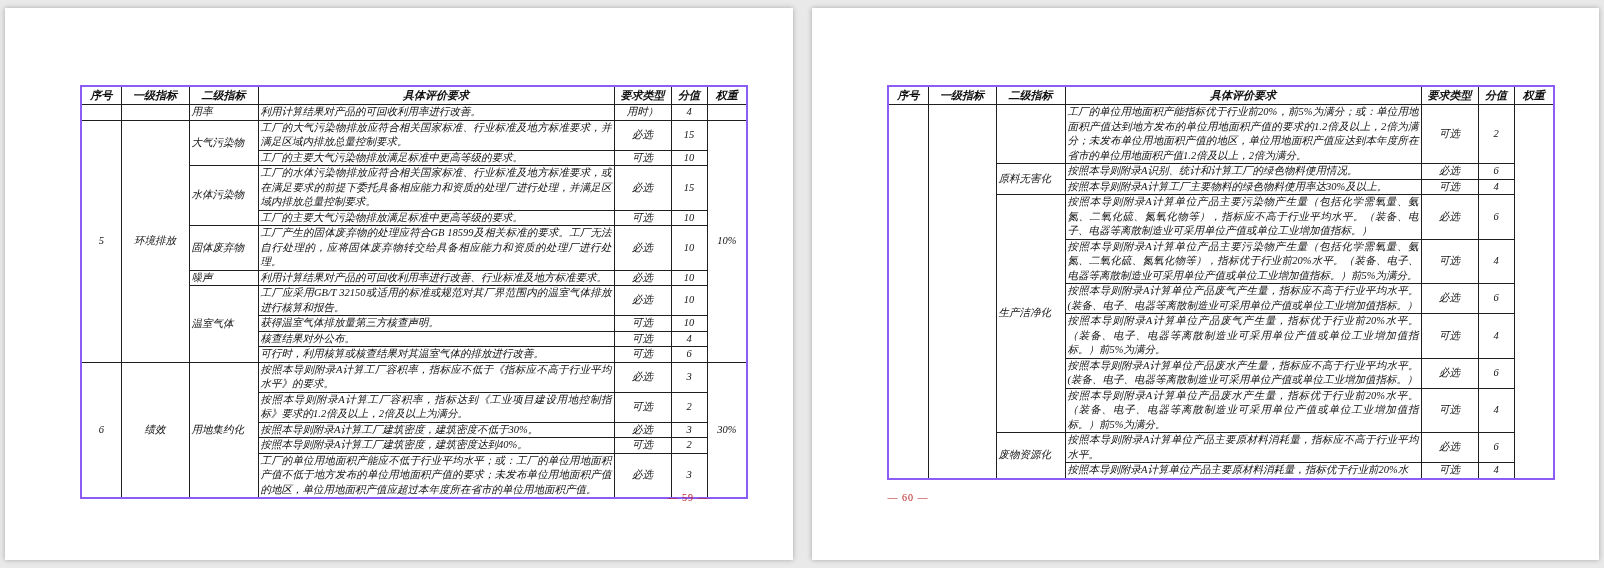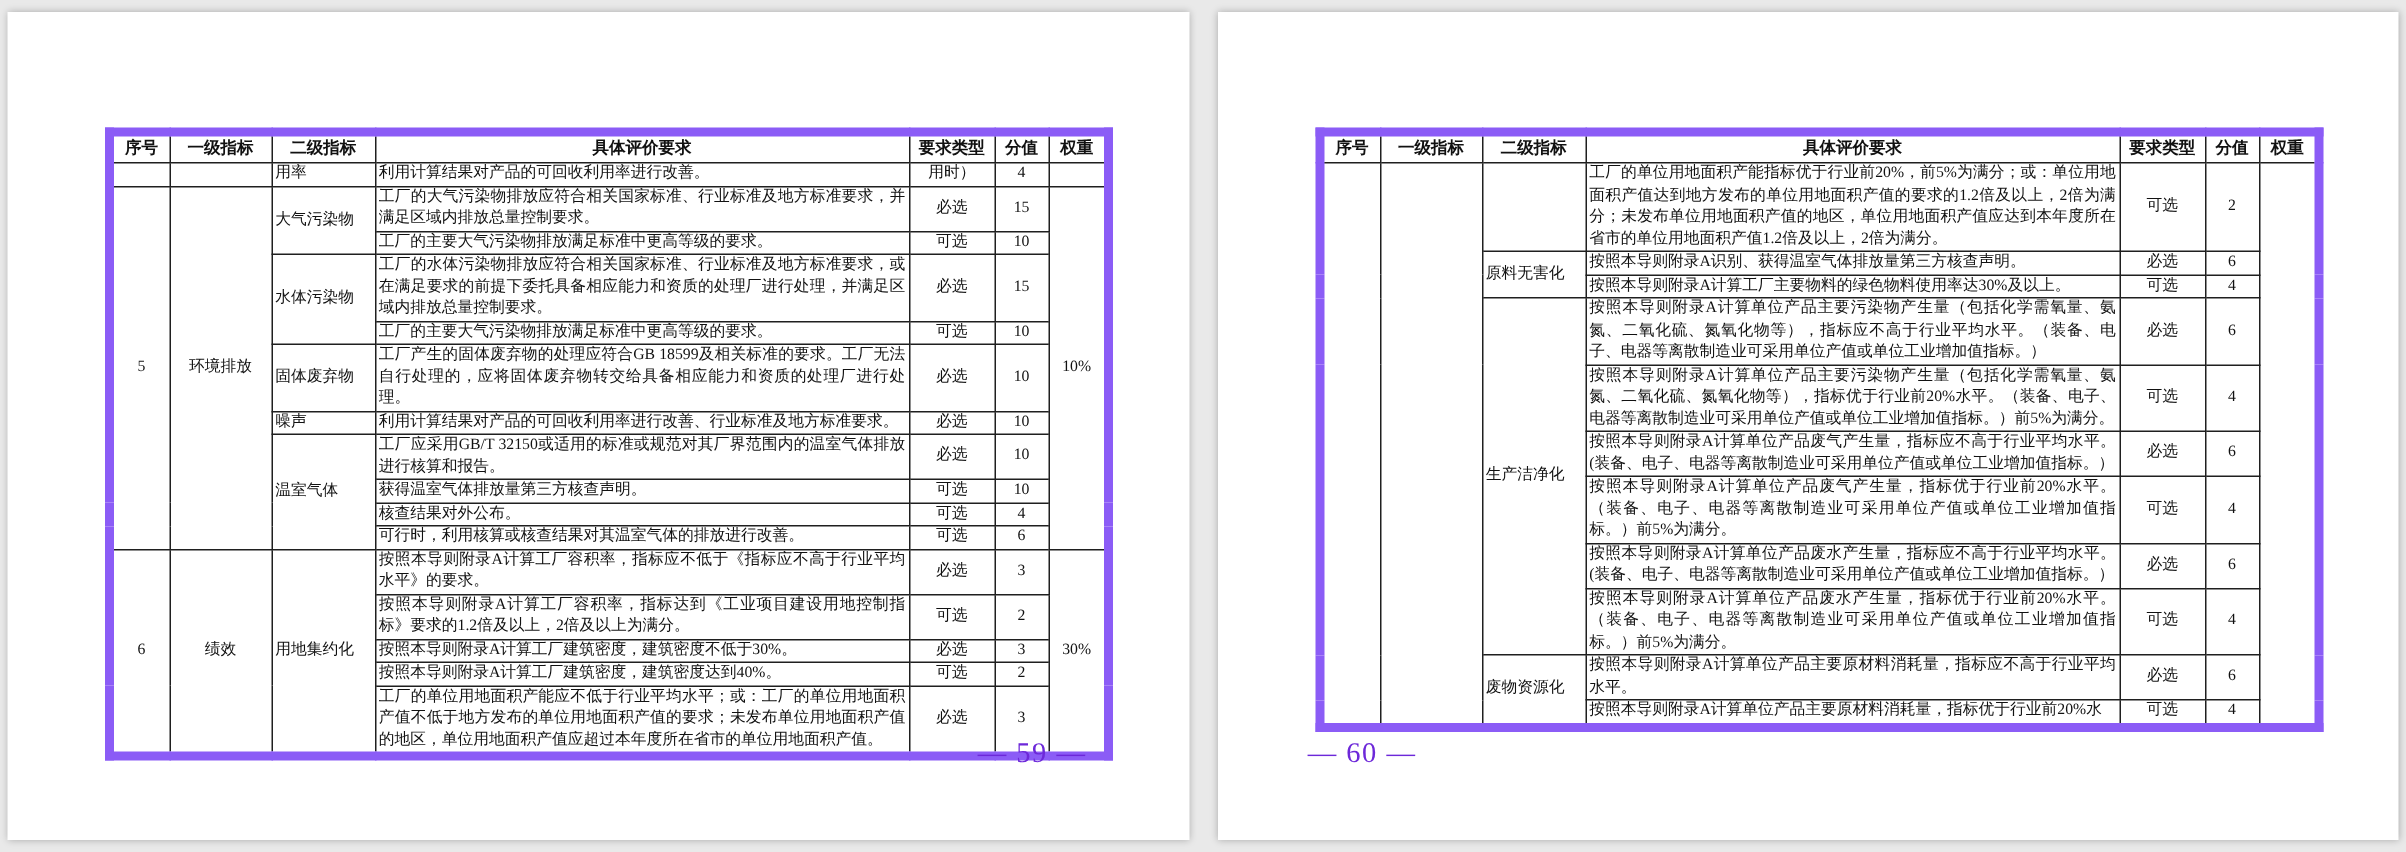--- a/index.html
+++ b/index.html
@@ -9,24 +9,24 @@
     font-family:"Liberation Serif","DejaVu Serif",serif;
     color:#111;
   }
   .page{
     position:absolute;top:8px;height:552px;background:#ffffff;
     box-shadow:0 0 5px rgba(0,0,0,.28);
   }
   #page-59{left:5px;width:788px;}
   #page-60{left:812px;width:787px;}
   table.eval{
-    position:absolute;left:65px;top:77px;width:666px;
+    position:absolute;left:75px;top:77px;width:666px;
     border-collapse:collapse;table-layout:fixed;
-    border:6px solid #8b5cf6;
-    font-size:10.5px;line-height:14.5px;color:#111;
+    border:2px solid #8b5cf6;
+    font-size:10.5px;line-height:14.5px;color:#111;font-style:italic;
   }
   table.eval col.c-no{width:40px;}
   table.eval col.c-l1{width:68px;}
   table.eval col.c-l2{width:69px;}
   table.eval col.c-req{width:356px;}
   table.eval col.c-type{width:57px;}
   table.eval col.c-score{width:36px;}
   table.eval col.c-weight{width:40px;}
   table.eval th,table.eval td{
     border:1px solid #1f1f1f;vertical-align:middle;
@@ -34,21 +34,21 @@
   }
   table.eval th{
     font-size:11px;font-weight:bold;text-align:center;
     height:15px;padding:1px 0;
   }
   td.c{text-align:center;}
   td.req{text-align:justify;padding:0 4px;}
   td.l2{text-align:left;padding:0 10px;}
   .pagenum{
     position:absolute;top:484px;width:110px;
-    font-size:19px;text-align:center;letter-spacing:1px;color:#6d28d9;
+    font-size:10px;text-align:center;letter-spacing:1px;color:#b91c1c;
   }
   #page-59 .pagenum{left:628px;}
   #page-60 .pagenum{left:41px;}
 </style>
 </head>
 <body>
 
 <div class="page" id="page-59">
   <table class="eval">
     <colgroup>
@@ -196,21 +196,21 @@
       <td class="c" rowspan="11"></td>
       <td class="c" rowspan="11"></td>
       <td class="l2"></td>
       <td class="req">工厂的单位用地面积产能指标优于行业前20%，前5%为满分；或：单位用地面积产值达到地方发布的单位用地面积产值的要求的1.2倍及以上，2倍为满分；未发布单位用地面积产值的地区，单位用地面积产值应达到本年度所在省市的单位用地面积产值1.2倍及以上，2倍为满分。</td>
       <td class="c">可选</td>
       <td class="c">2</td>
       <td class="c" rowspan="11"></td>
     </tr>
     <tr>
       <td class="l2" rowspan="2">原料无害化</td>
-      <td class="req">按照本导则附录A识别、获得温室气体排放量第三方核查声明。</td>
+      <td class="req">按照本导则附录A识别、统计和计算工厂的绿色物料使用情况。</td>
       <td class="c">必选</td>
       <td class="c">6</td>
     </tr>
     <tr>
       <td class="req">按照本导则附录A计算工厂主要物料的绿色物料使用率达30%及以上。</td>
       <td class="c">可选</td>
       <td class="c">4</td>
     </tr>
     <tr>
       <td class="l2" rowspan="6">生产洁净化</td>

